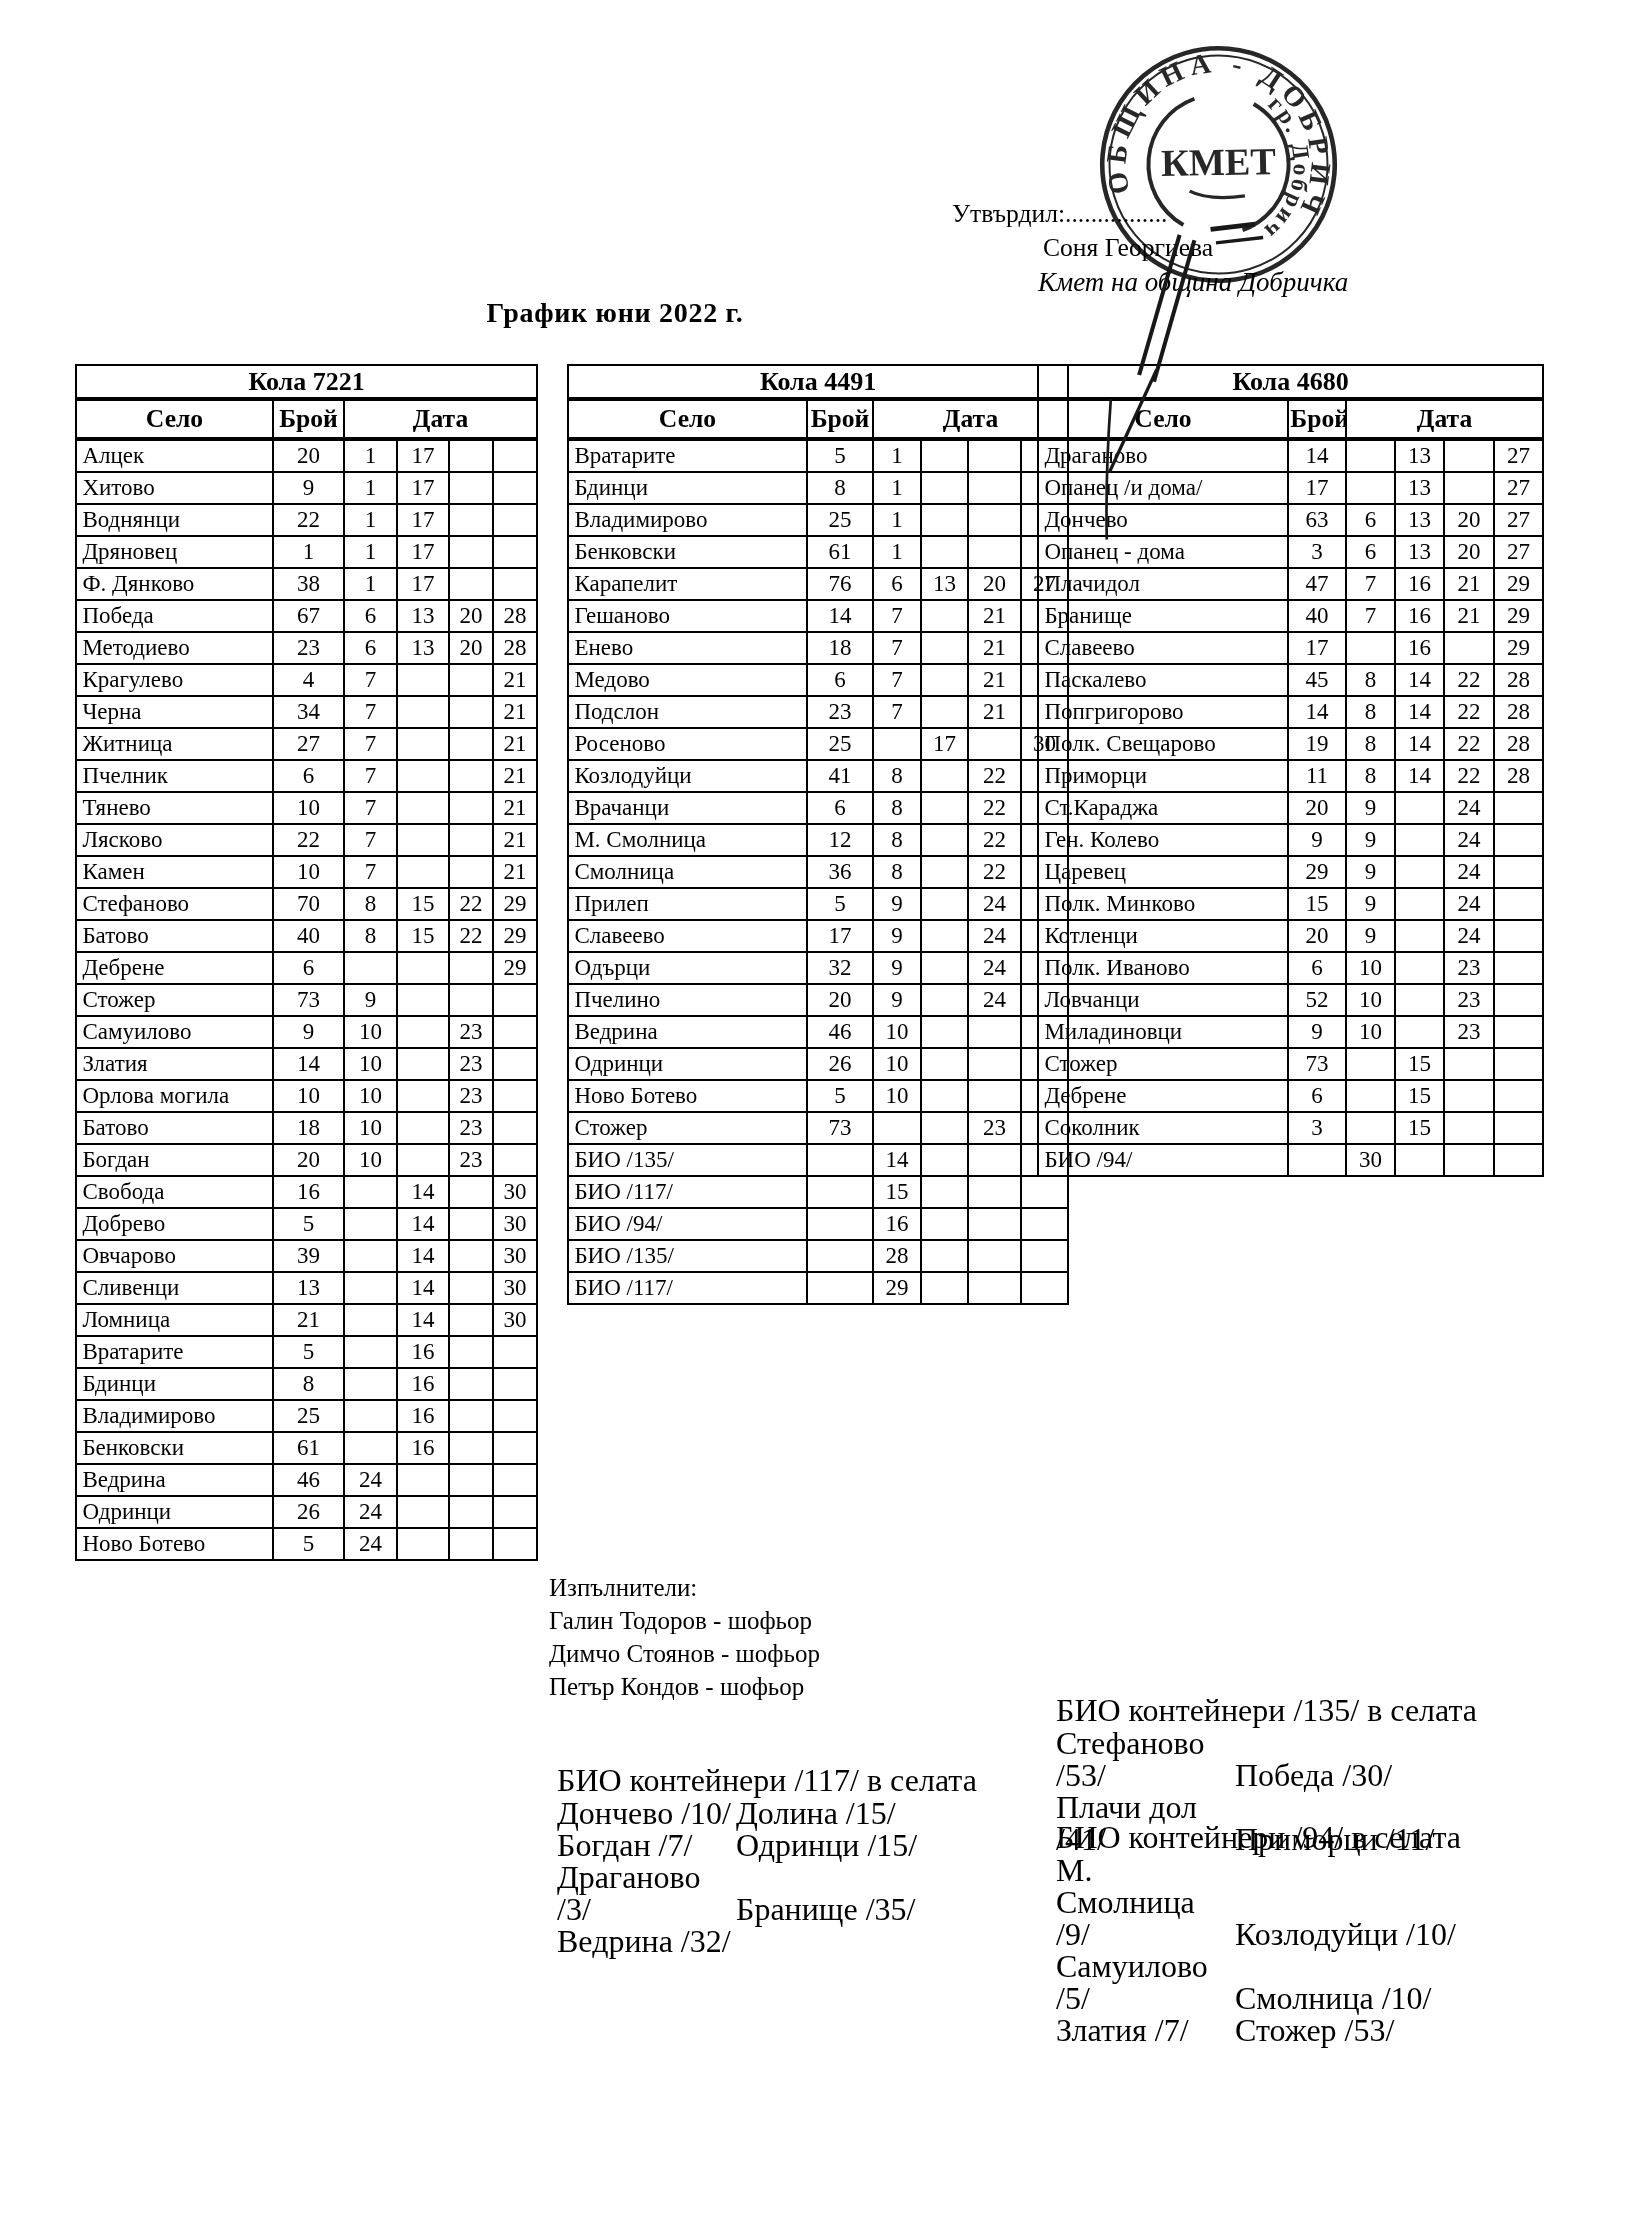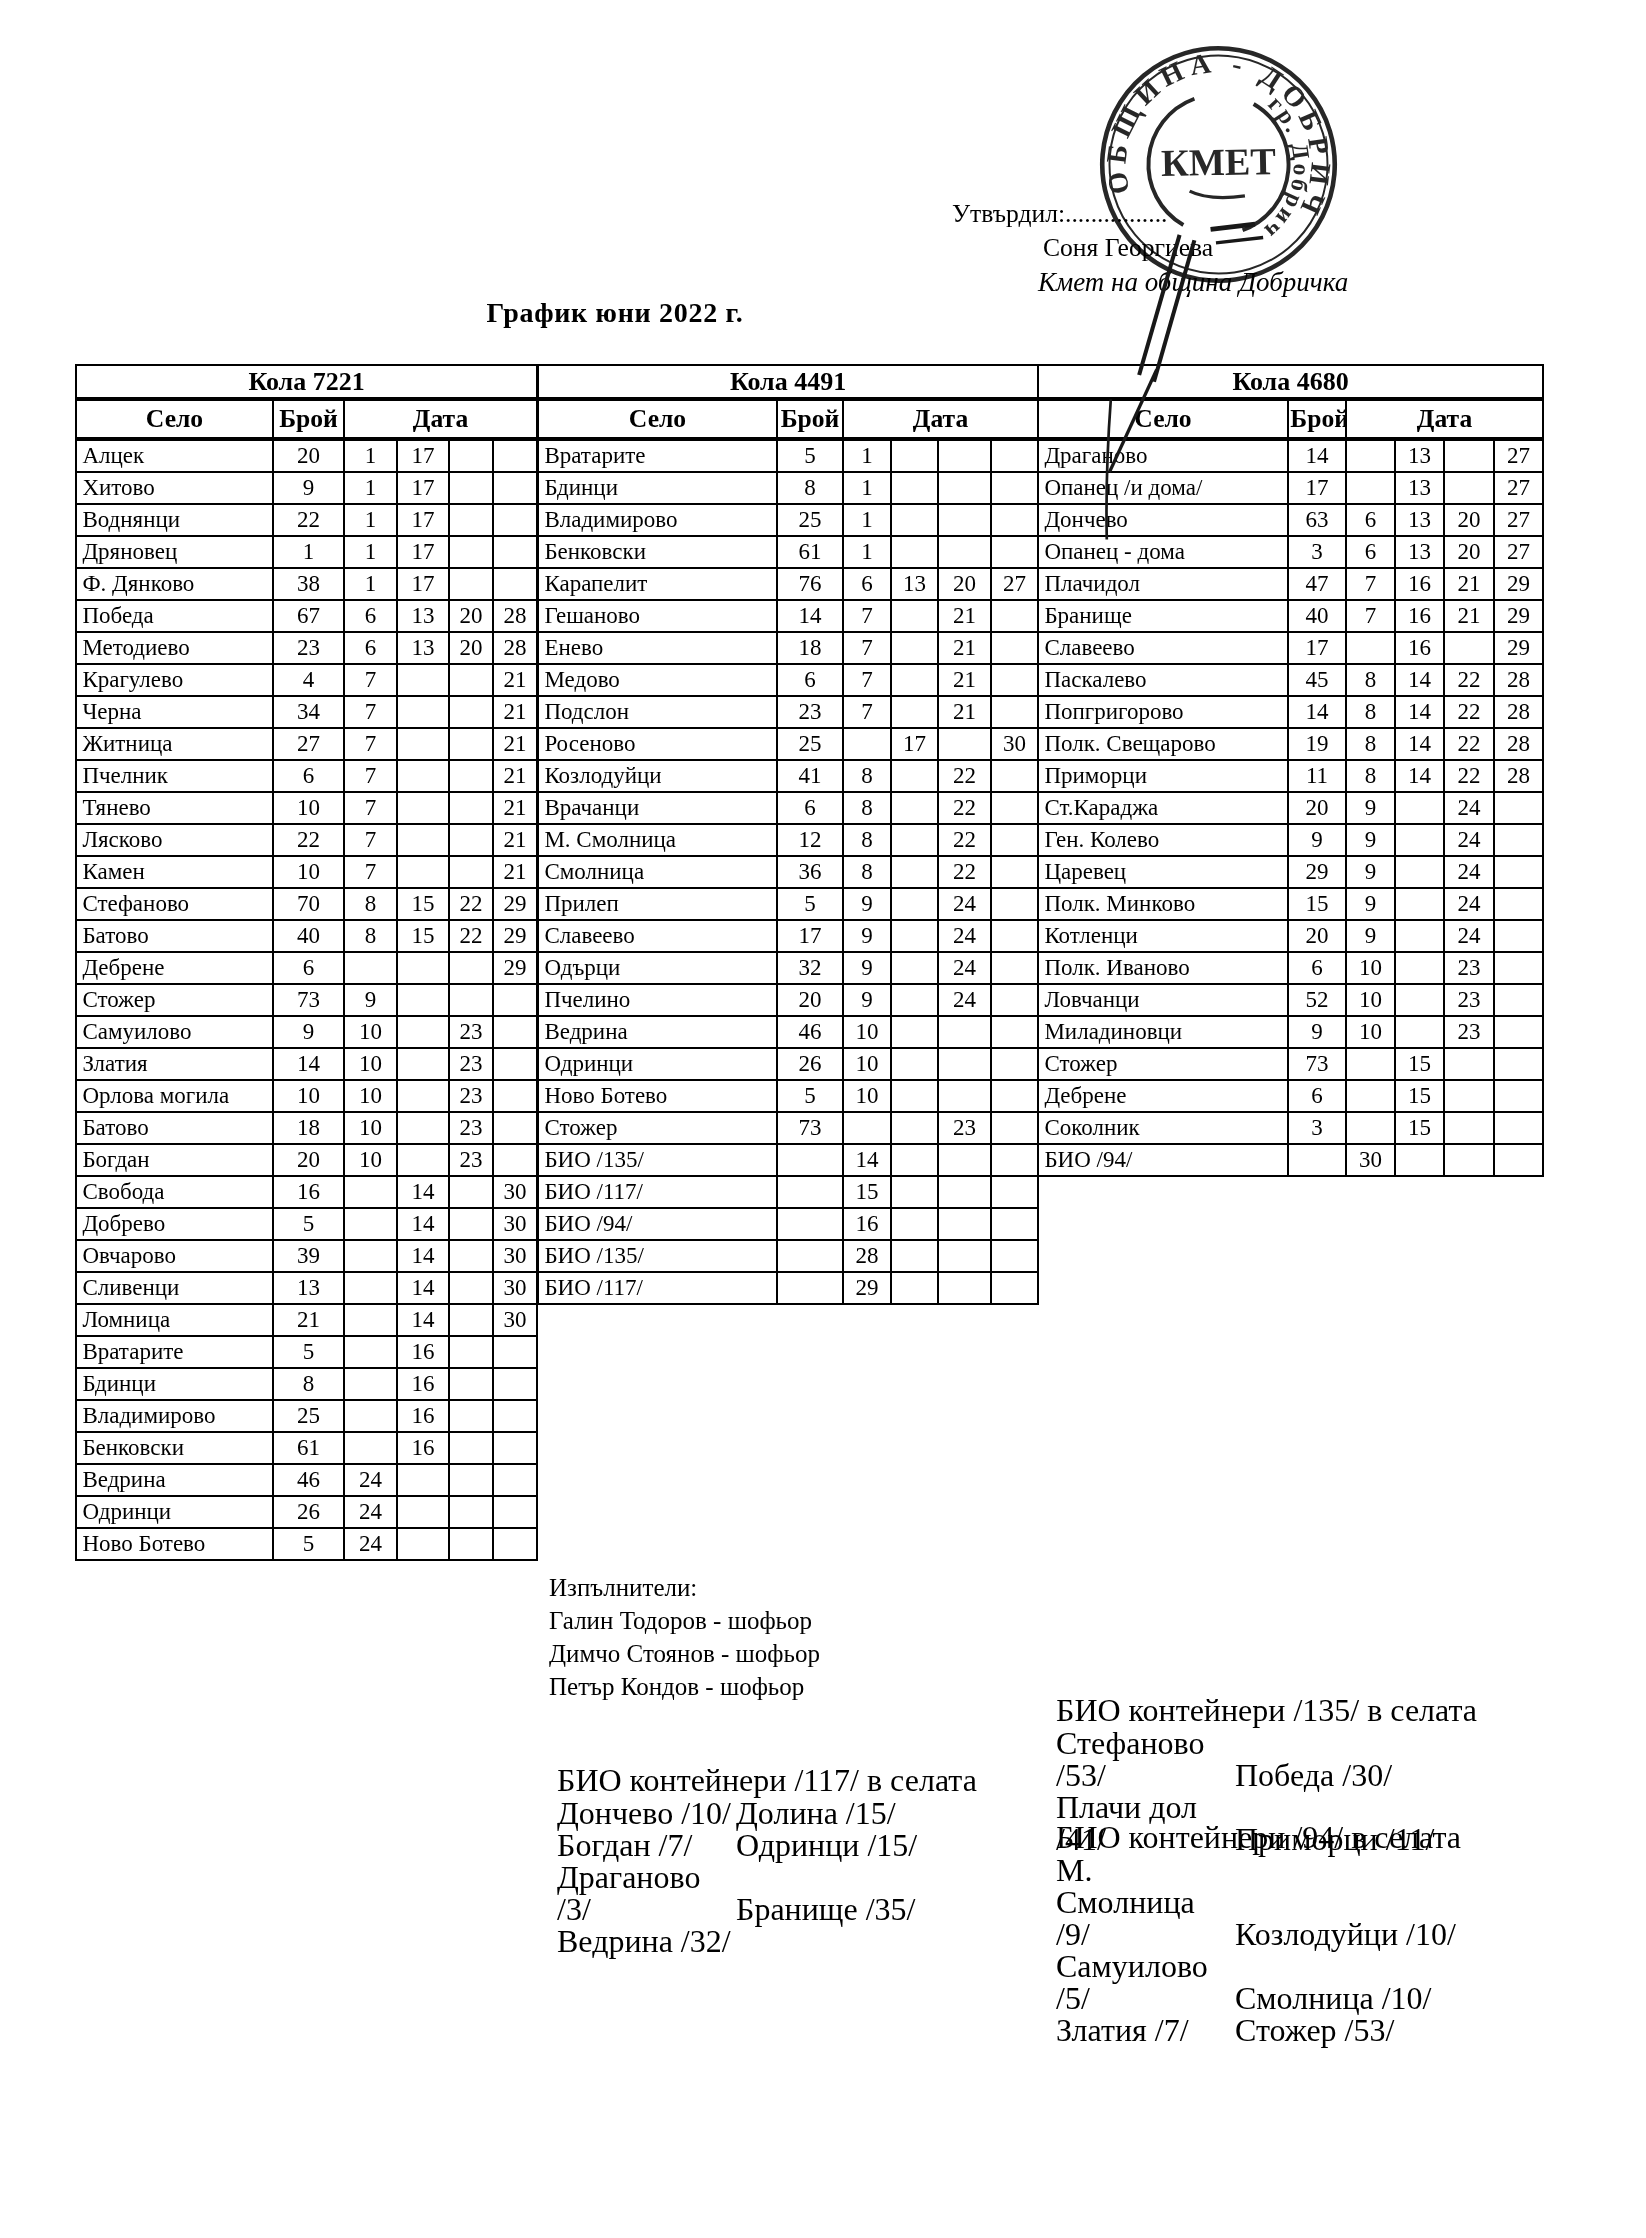--- a/index.html
+++ b/index.html
@@ -19,21 +19,21 @@
   
   .stamp{position:absolute;left:1093px;top:39px;width:251px;height:251px;
          transform:rotate(5deg);opacity:.92;}
 
   
   .ink{position:absolute;inset:0;pointer-events:none;}
 
   
   .twrap{position:absolute;top:364px;}
   .twrap.t1{left:75px;width:462px;}
-  .twrap.t2{left:537px;width:500px;}
+  .twrap.t2{left:567px;width:500px;}
   .twrap.t3{left:1037px;width:506px;}
   table.tbl{border-collapse:collapse;table-layout:fixed;width:100%;}
   .tbl td{border:2.7px solid #000;padding:0 1.3px;font-size:23px;line-height:1.05;
           overflow:hidden;white-space:nowrap;}
   .tbl td.kola{height:31px;text-align:center;font-weight:bold;font-size:26px;border-bottom-width:4px;}
   .tbl tr.hdr td{height:36px;text-align:center;font-weight:bold;font-size:25.6px;border-bottom-width:4px;margin-top:32px;}
   .tbl td.vc{height:30px;text-align:left;padding-left:5.4px;}
   .tbl td.nc{height:30px;text-align:center;}
 
   

